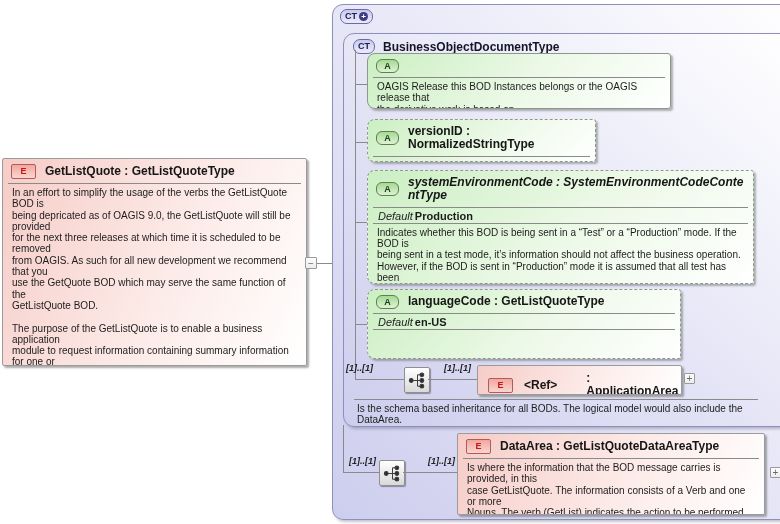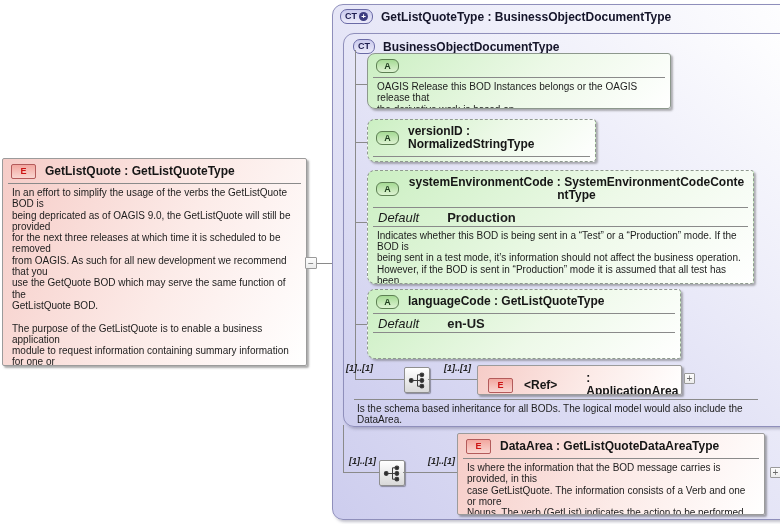--- a/index.html
+++ b/index.html
@@ -30,23 +30,23 @@
   .attr-box{position:absolute;border:1px solid #8d988d;border-radius:8px 3px 3px 8px;
     background:linear-gradient(135deg,#cbefc2 0%,#edf9e8 55%,#ffffff 100%);
     box-shadow:2px 2px 2px rgba(90,90,90,0.45);overflow:hidden;}
   .attr-box.dashed{border-style:dashed;border-color:#8f998f;}
   .elem-box{position:absolute;border:1px solid #9b9b9b;border-radius:2px;
     background:linear-gradient(115deg,#f6ccc7 0%,#fcebe8 55%,#ffffff 100%);
     box-shadow:2px 2px 2px rgba(90,90,90,0.5);overflow:hidden;}
   .box-title{display:flex;align-items:center;gap:9px;padding:5px 8px 4px 8px;
     font-size:12px;font-weight:bold;color:#161616;line-height:1.12;}
   .box-title .t{flex:1;}
-  .center-title .t{text-align:center;word-break:break-all;}
+  .center-title .t{text-align:left;word-break:break-all;font-style:italic;}
   .sep{height:1px;background:#8a8a8a;margin:0 5px;}
-  .default-row{display:flex;align-items:flex-end;gap:28px;padding:2px 10px 1px 10px;font-size:13px;color:#1c1c1c;}
+  .default-row{display:flex;align-items:flex-end;gap:2px;padding:2px 10px 1px 10px;font-size:11px;color:#1c1c1c;}
   .default-label{font-style:italic;}
   .default-value{font-weight:bold;}
   .desc{padding:3px 9px 4px 9px;font-size:10px;color:#1c1c1c;
     line-height:1.13;white-space:pre-line;}
 
   
   .hline,.vline{position:absolute;background:#8a8a8a;}
   .hline{height:1px;} .vline{width:1px;}
   .card{position:absolute;font-size:9px;font-weight:bold;font-style:italic;color:#222222;white-space:nowrap;}
   .seq-icon{position:absolute;width:24px;height:24px;border:1px solid #8f8f8f;border-radius:2px;
@@ -92,21 +92,20 @@
   <div class="toggle big" style="left:305px;top:257px;">−</div>
   <div class="hline" style="left:317px;top:263px;width:37px;"></div>
 
   <div class="ct-container" style="left:332px;top:4px;width:445px;height:514px;">
 
     <div class="ct-header" style="left:7px;top:4px;">
       <span class="ct-badge">
           <span>CT</span>
           <span class="plus-circle">+</span>
         </span>
-      <span>GetListQuoteType : BusinessObjectDocumentType</span>
     </div>
 
     <div class="ct-container" style="left:10px;top:28px;width:424px;height:392px;">
 
       <div class="ct-header" style="left:9px;top:5px;">
         <span class="ct-badge">CT</span>
         <span>BusinessObjectDocumentType</span>
       </div>
 
       <div class="vline" style="left:11px;top:16px;height:329px;"></div>

